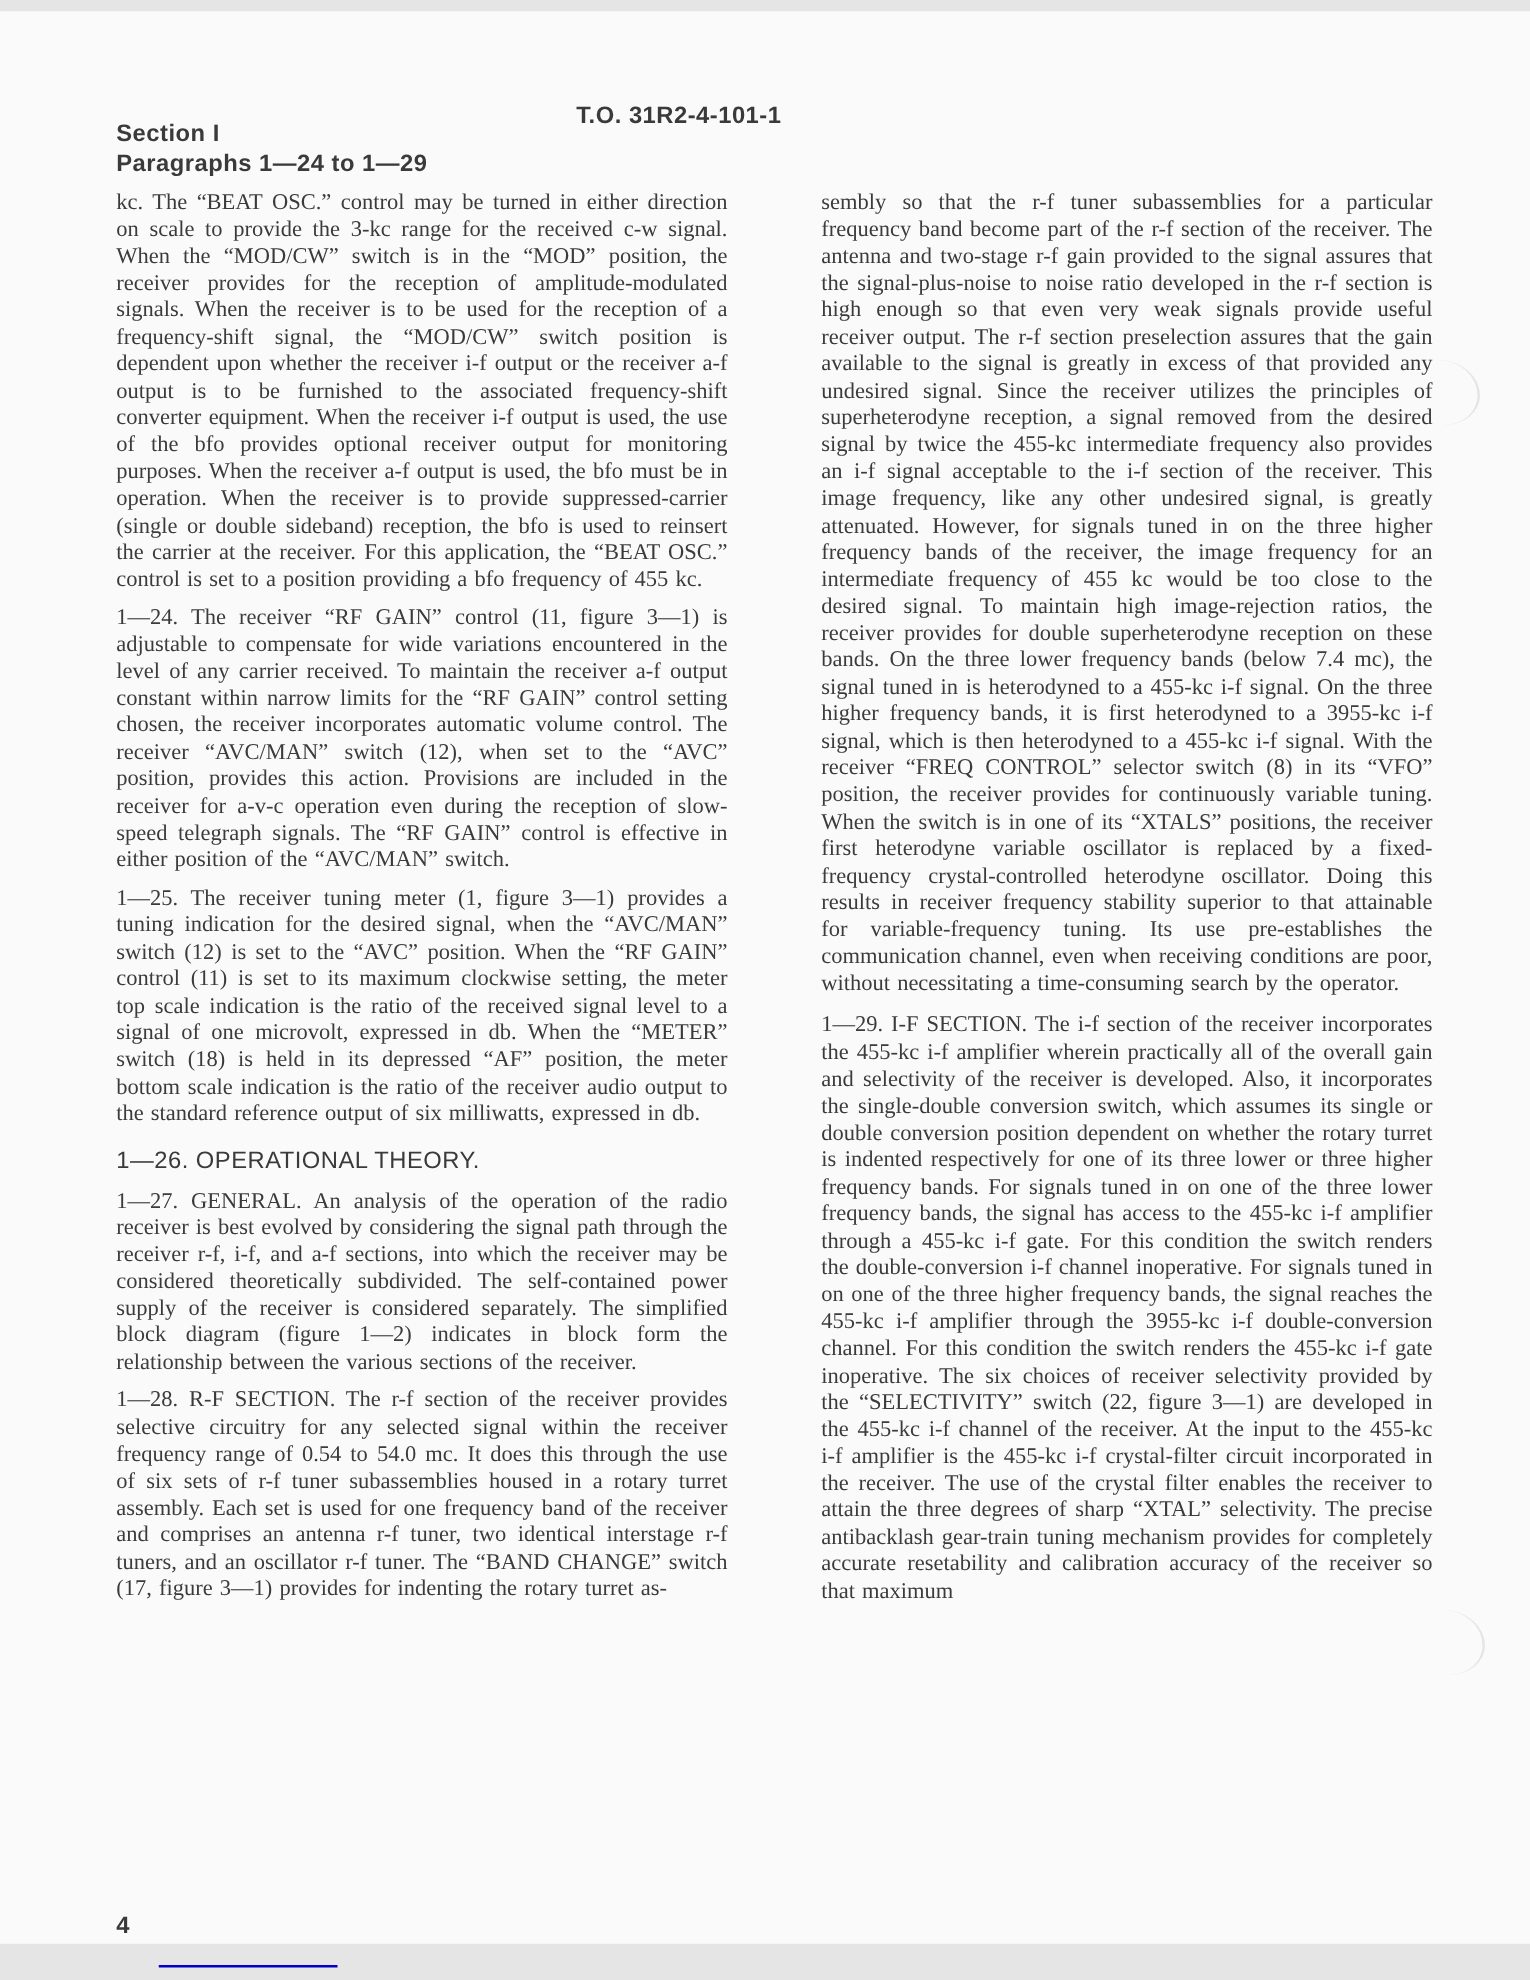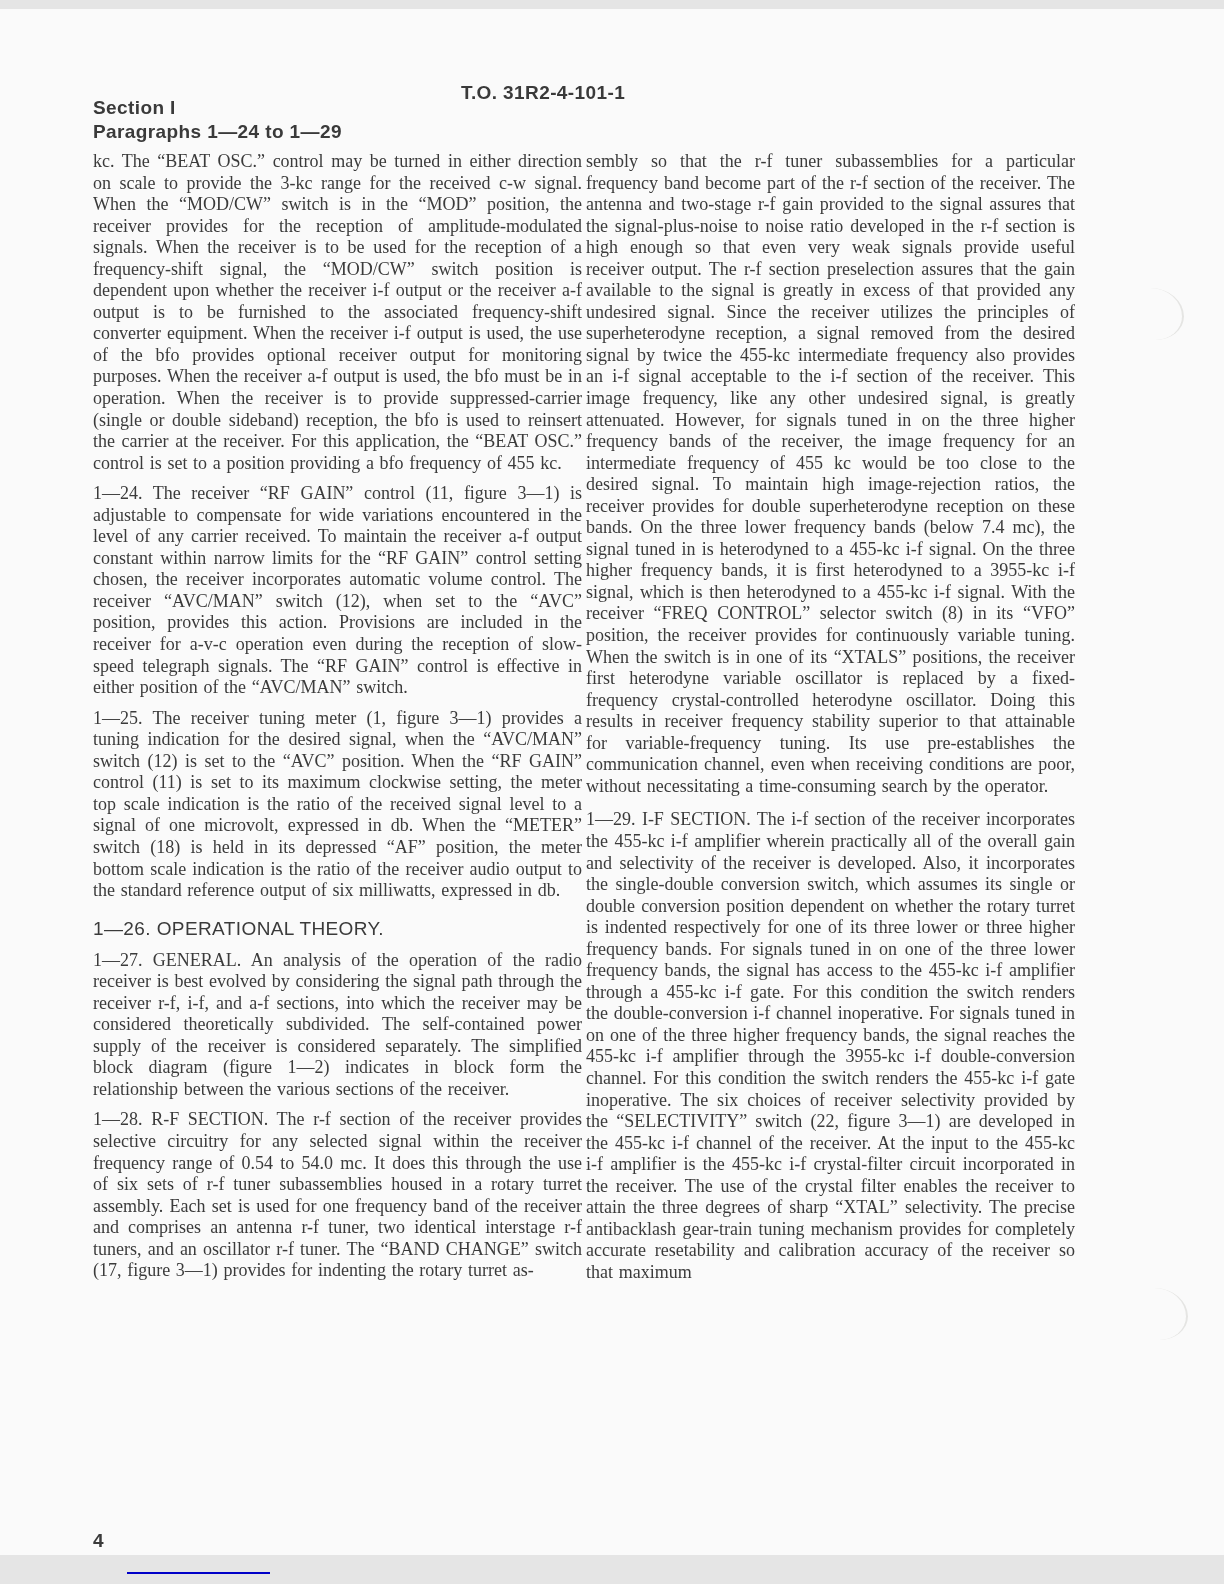--- a/index.html
+++ b/index.html
@@ -26,21 +26,21 @@
     letter-spacing: 0.4px;
     white-space: nowrap;
   }
   .col {
     position: absolute;
     top: 151px;
     width: 489px;
     color: #3b3b3b;
   }
   .col-left  { left: 93px; }
-  .col-right { left: 586px; }
+  .col-right { left: 657px; }
   .para {
     font-size: 18px;
     line-height: 21.55px;
     text-align: justify;
     word-spacing: 1.2px;
     margin: 0 0 9px 0;
     hyphens: none;
   }
   .subheading {
     font-family: "Liberation Sans", sans-serif;

